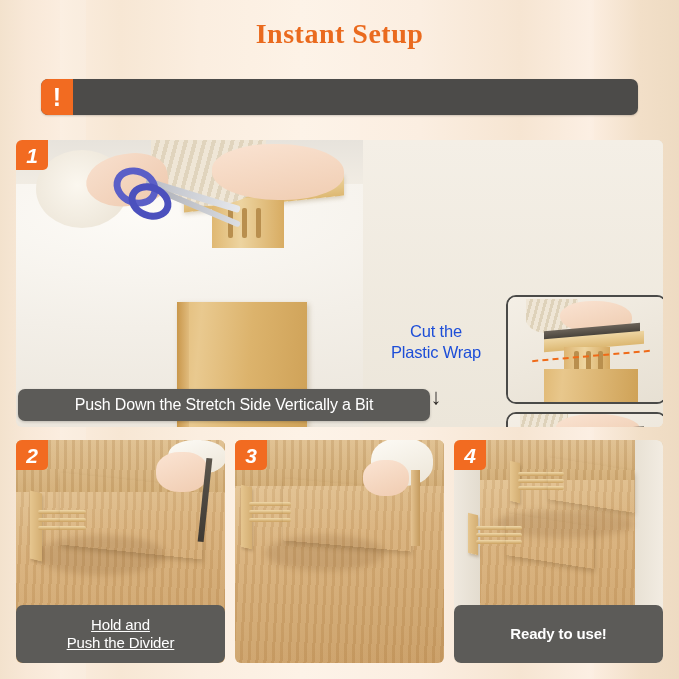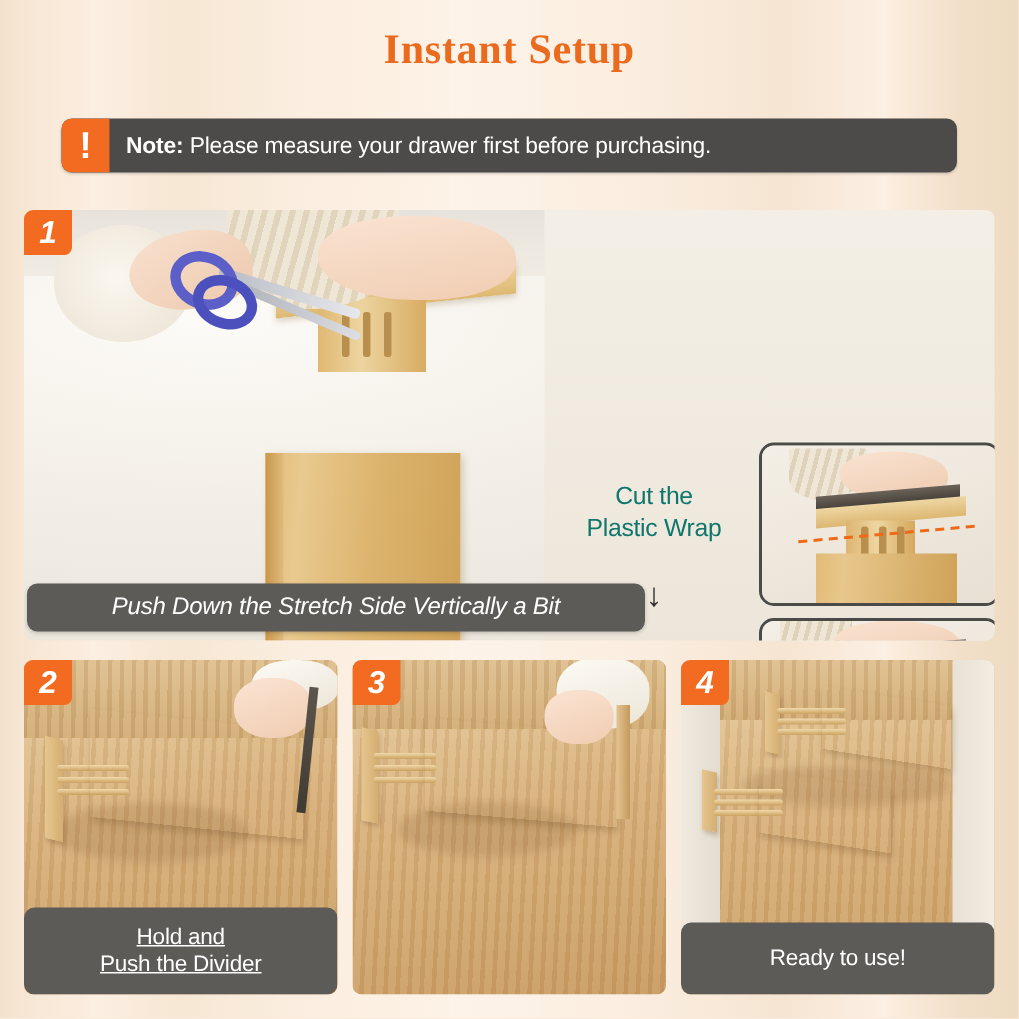--- a/index.html
+++ b/index.html
@@ -71,21 +71,20 @@
     font-size:15px;line-height:1.22;
     letter-spacing:-.15px;
   }
 
   
   #panel1{left:16px;top:140px;width:647px;height:287px;}
   #panel1 .caption{
     left:2px;width:412px;height:32px;bottom:6px;right:auto;
     font-size:16px;
     box-shadow:0 1px 3px rgba(0,0,0,.2);
-    font-style:italic;
   }
   .p1-bg{
     position:absolute;inset:0;
     background:
       radial-gradient(120% 90% at 20% 25%, #fdfbf7 0%, #f3efe8 45%, #e9e3d8 100%);
   }
   .p1-floor{
     position:absolute;left:0;right:0;top:0;height:44px;
     background:linear-gradient(180deg,#e7e3dc,#f1ece3);
   }
@@ -134,21 +133,21 @@
     border:7px solid #5b5fc7;border-radius:50%;transform:rotate(22deg);}
   #sc-hdl2{position:absolute;left:112px;top:44px;width:30px;height:21px;
     border:7px solid #4b50bd;border-radius:50%;transform:rotate(22deg);}
   #sc-bl1{position:absolute;left:128px;top:52px;width:98px;height:7px;
     background:linear-gradient(90deg,#b9bcc4,#e6e8ec);transform:rotate(17deg);border-radius:3px;}
   #sc-bl2{position:absolute;left:126px;top:62px;width:102px;height:6px;
     background:linear-gradient(90deg,#a9acb4,#dcdee3);transform:rotate(23deg);border-radius:3px;}
 
   
   .side-text{
-    position:absolute;color:#0f766e;text-align:center;
+    position:absolute;color:#1d4ed8;text-align:center;
     font-size:16.5px;line-height:1.3;letter-spacing:-.2px;
   }
   #side1{left:345px;top:181px;width:150px;}
   #side-arrow{
     position:absolute;left:345px;top:246px;width:150px;text-align:center;
     color:#2f2c29;font-size:22px;line-height:1;
   }
   #side2{left:345px;top:284px;width:150px;}
 
   
@@ -162,21 +161,21 @@
   .dash-line{
     position:absolute;height:0;border-top:2.5px dashed #ef6a18;
   }
 
   
   #panel2{left:16px;top:440px;width:209px;height:223px;}
   #panel3{left:235px;top:440px;width:209px;height:223px;}
   #panel4{left:454px;top:440px;width:209px;height:223px;}
   #panel2 .caption{height:58px;text-decoration:underline;}
   #panel3 .caption{height:58px;}
-  #panel4 .caption{height:48px;}
+  #panel4 .caption{height:58px;font-weight:bold;}
   .wood-a{
     position:absolute;inset:0;
     background:
       repeating-linear-gradient(93deg, rgba(150,105,55,.12) 0 3px, rgba(255,248,235,.07) 3px 8px),
       linear-gradient(170deg,#e9cda0,#d8b07a 45%,#c89b61);
   }
   .drw-back{
     position:absolute;left:0;right:0;top:0;height:58px;
     background:repeating-linear-gradient(91deg, rgba(140,98,50,.14) 0 3px, rgba(255,250,240,.07) 3px 8px),
       linear-gradient(180deg,#dfbe8d,#d2ac74);
@@ -205,23 +204,20 @@
   <div class="vstripe" style="left:60px;width:26px;opacity:.5"></div>
   <div class="vstripe" style="left:300px;width:60px;opacity:.35"></div>
   <div class="vstripe" style="left:560px;width:34px;opacity:.3"></div>
 </div>
 
 <div class="title">Instant Setup</div>
 
 <div class="note-bar">
   <div class="note-badge">
     <span class="bang">!</span>
-  </div>
-  <div class="note-text">
-    <b>Note:</b><span> Please measure your drawer first before purchasing.</span>
   </div>
 </div>
 
 <div class="panel" id="panel1">
   <div class="photo">
     <div class="p1-bg"></div>
     <div class="p1-floor"></div>
     <div class="p1-right"></div>
 
     <div id="p1-topdark"></div>

